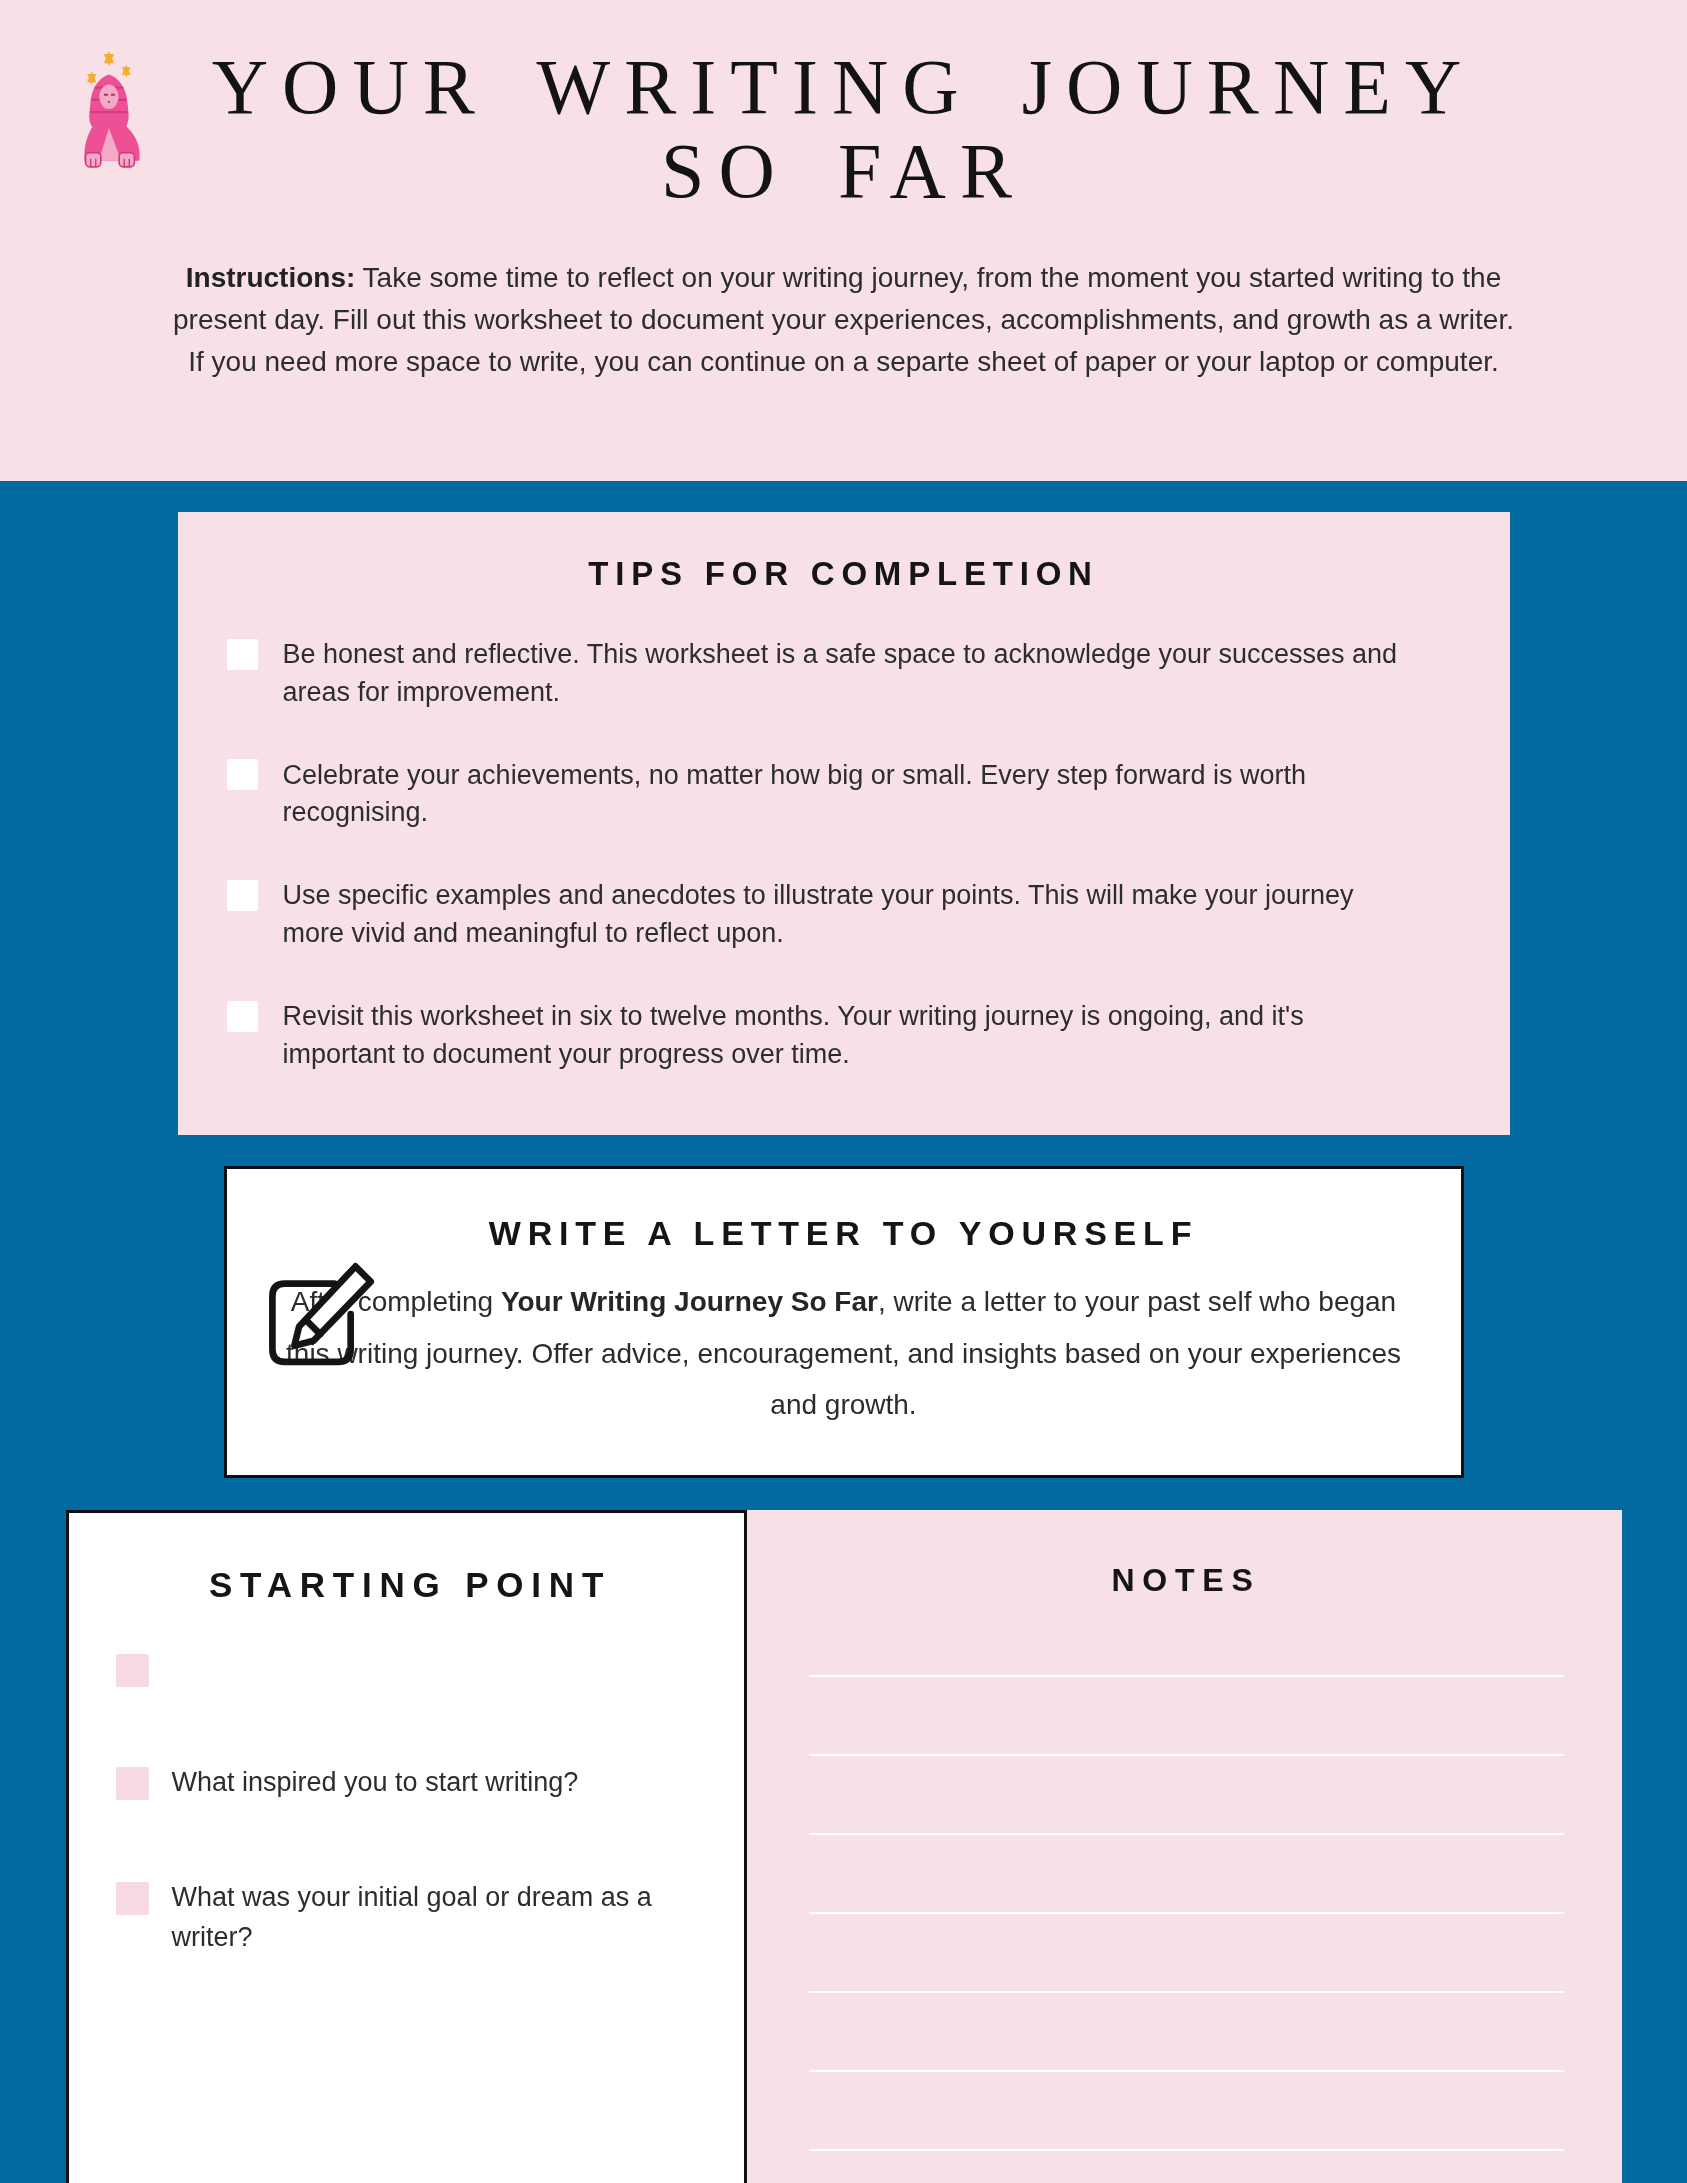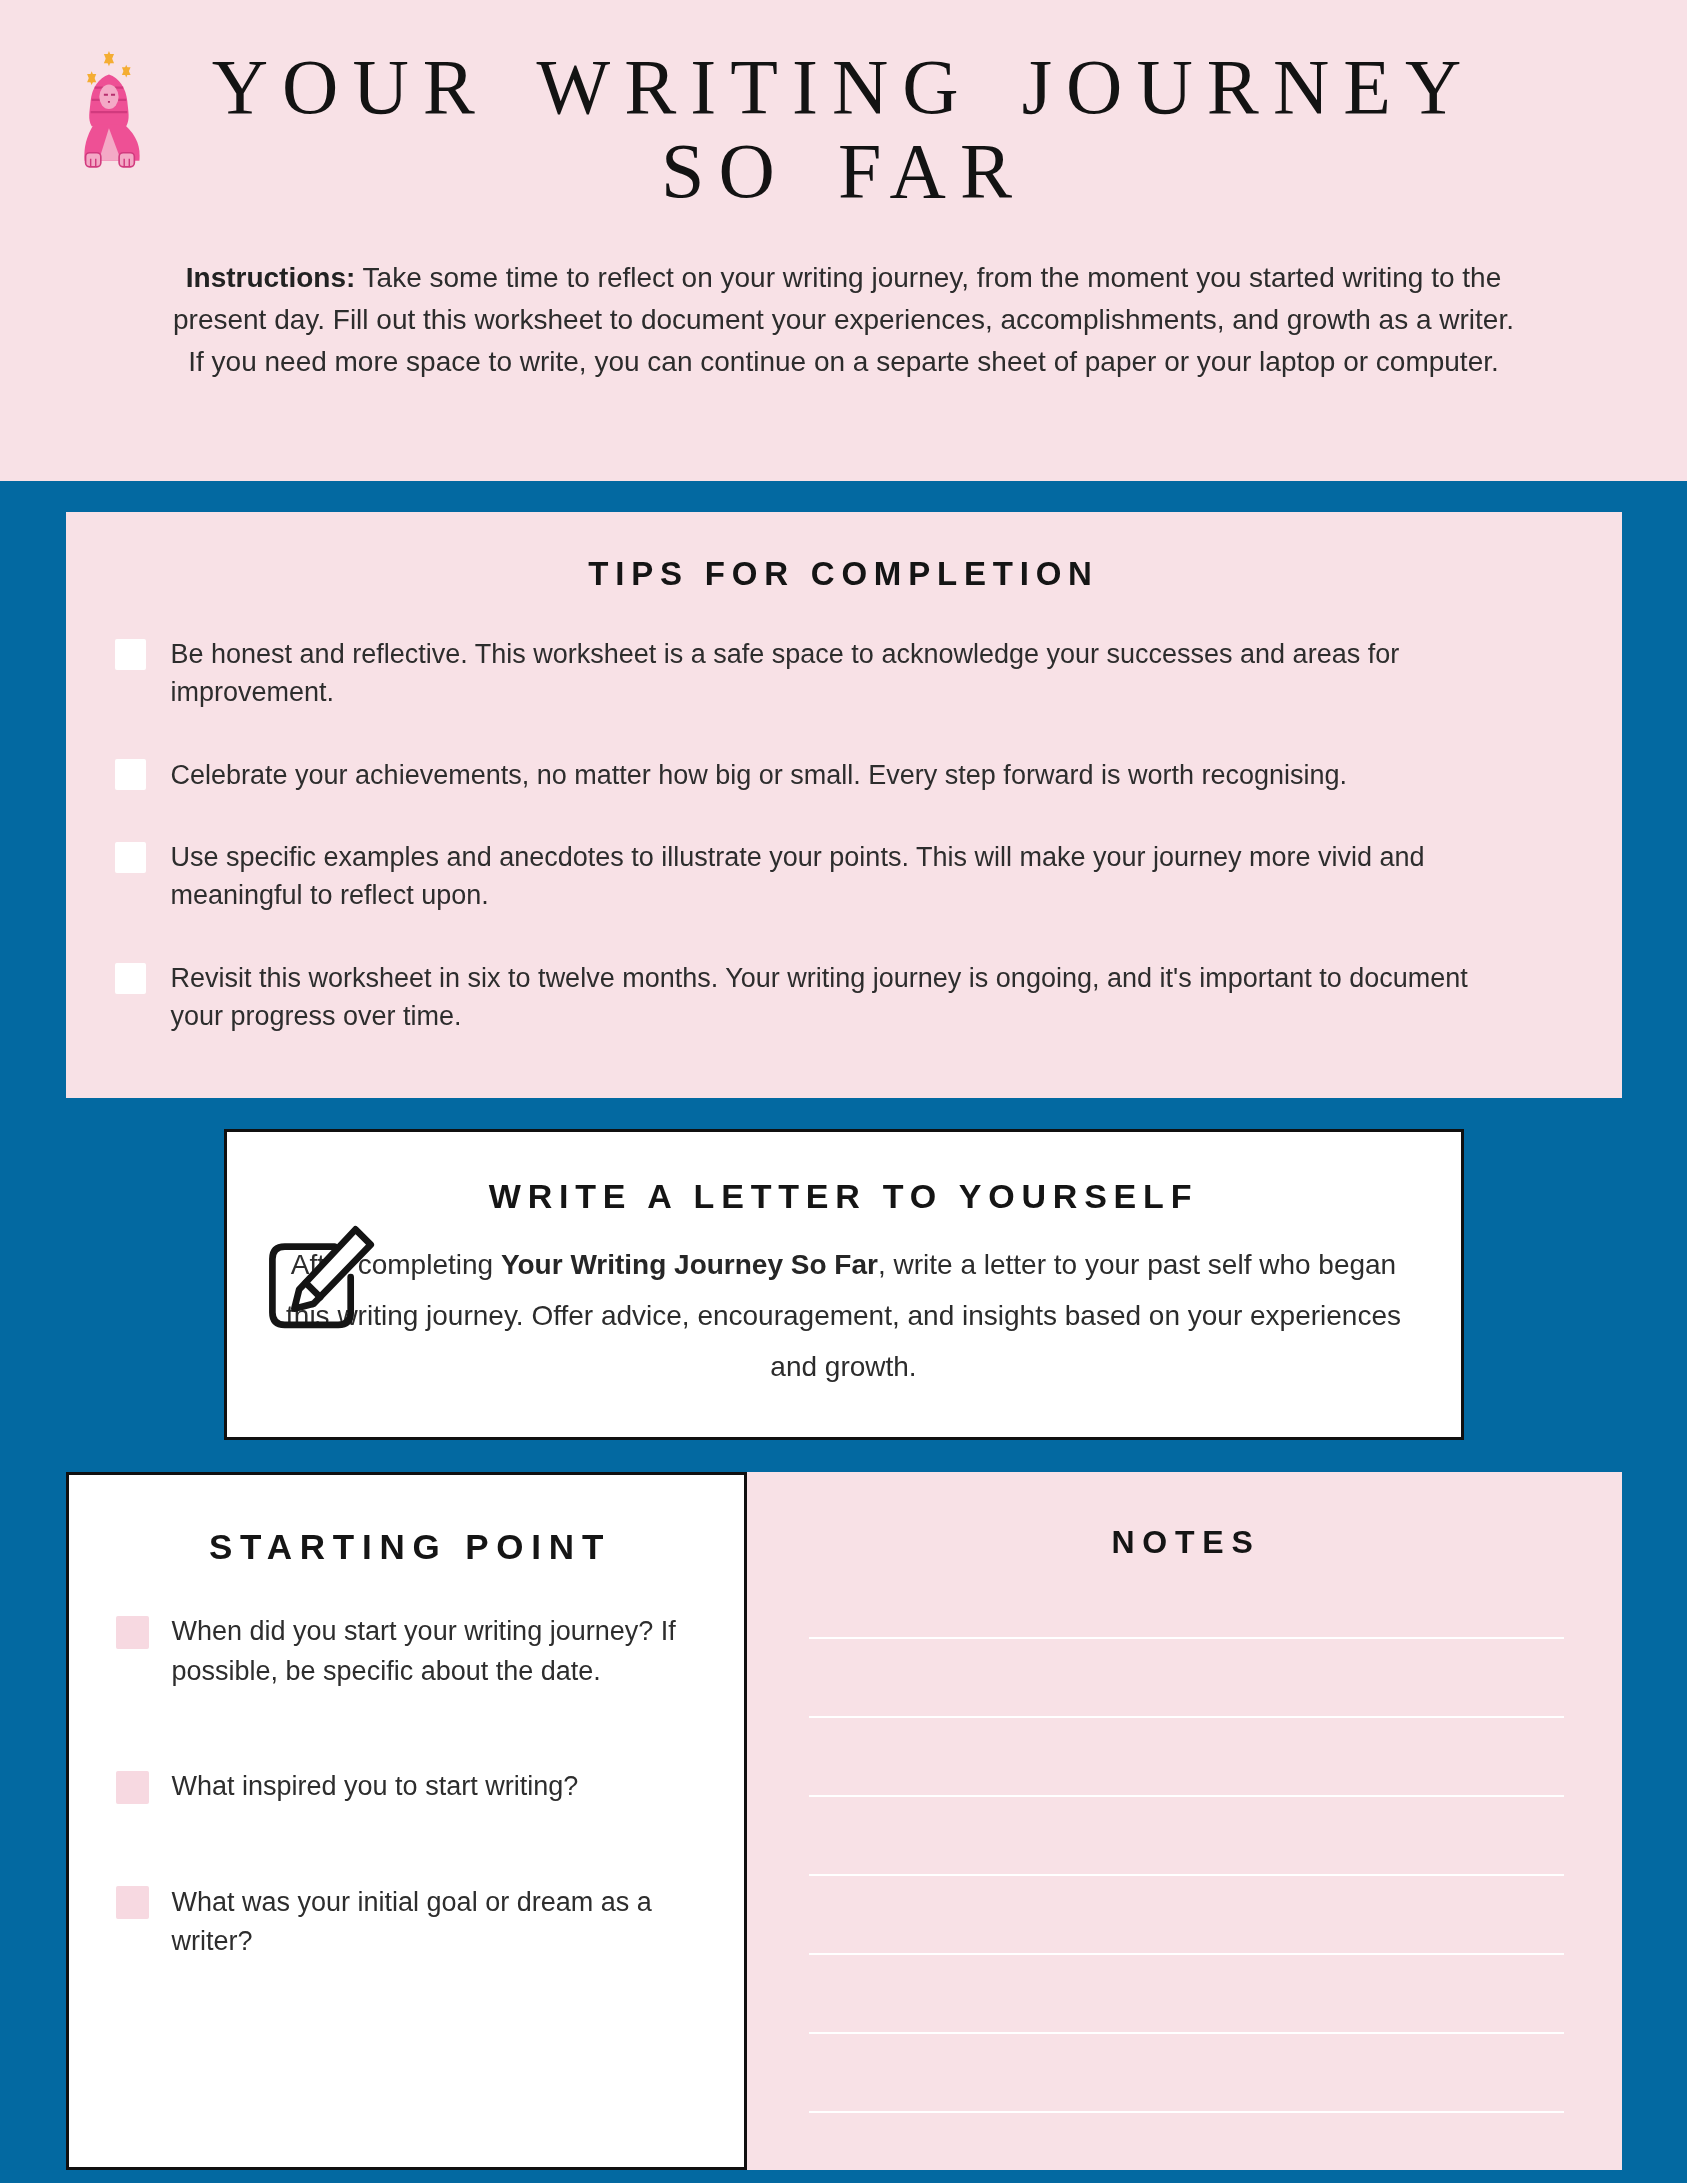--- a/index.html
+++ b/index.html
@@ -42,21 +42,21 @@
     text-align:center;
     font-size:28px;
     line-height:1.51;
     color:#2c2c2c;
   }
   .instructions .bold-label { font-weight:700; color:#222; }
 
   
   .tips-box {
     margin:31px auto 0;
-    width:1556px;
+    width:1332px;
     background:#f8e1e6;
     padding:43px 97px 49px 49px;
   }
   .section-heading {
     text-align:center;
     font-weight:700;
     color:#151515;
     letter-spacing:6.8px;
   }
   .tips-box .section-heading { font-size:33px; margin-bottom:43px; margin-left:48px; }
@@ -214,21 +214,20 @@
       <span>After completing </span><span class="highlight">Your Writing Journey So Far</span><span>, write a letter to your past self who began this writing journey. Offer advice, encouragement, and insights based on your experiences and growth.</span>
     </p>
   </section>
 
   <div class="bottom-row">
     <section class="start-box">
       <h2 class="section-heading">STARTING POINT</h2>
       <div id="sp-list">
           <div class="sp-row">
             <span class="checkbox pink"></span>
-            <span class="sp-text">When did you start your writing journey? If possible, be specific about the date.</span>
           </div>
           <div class="sp-row">
             <span class="checkbox pink"></span>
             <span class="sp-text">What inspired you to start writing?</span>
           </div>
           <div class="sp-row">
             <span class="checkbox pink"></span>
             <span class="sp-text">What was your initial goal or dream as a writer?</span>
           </div>
         </div>

